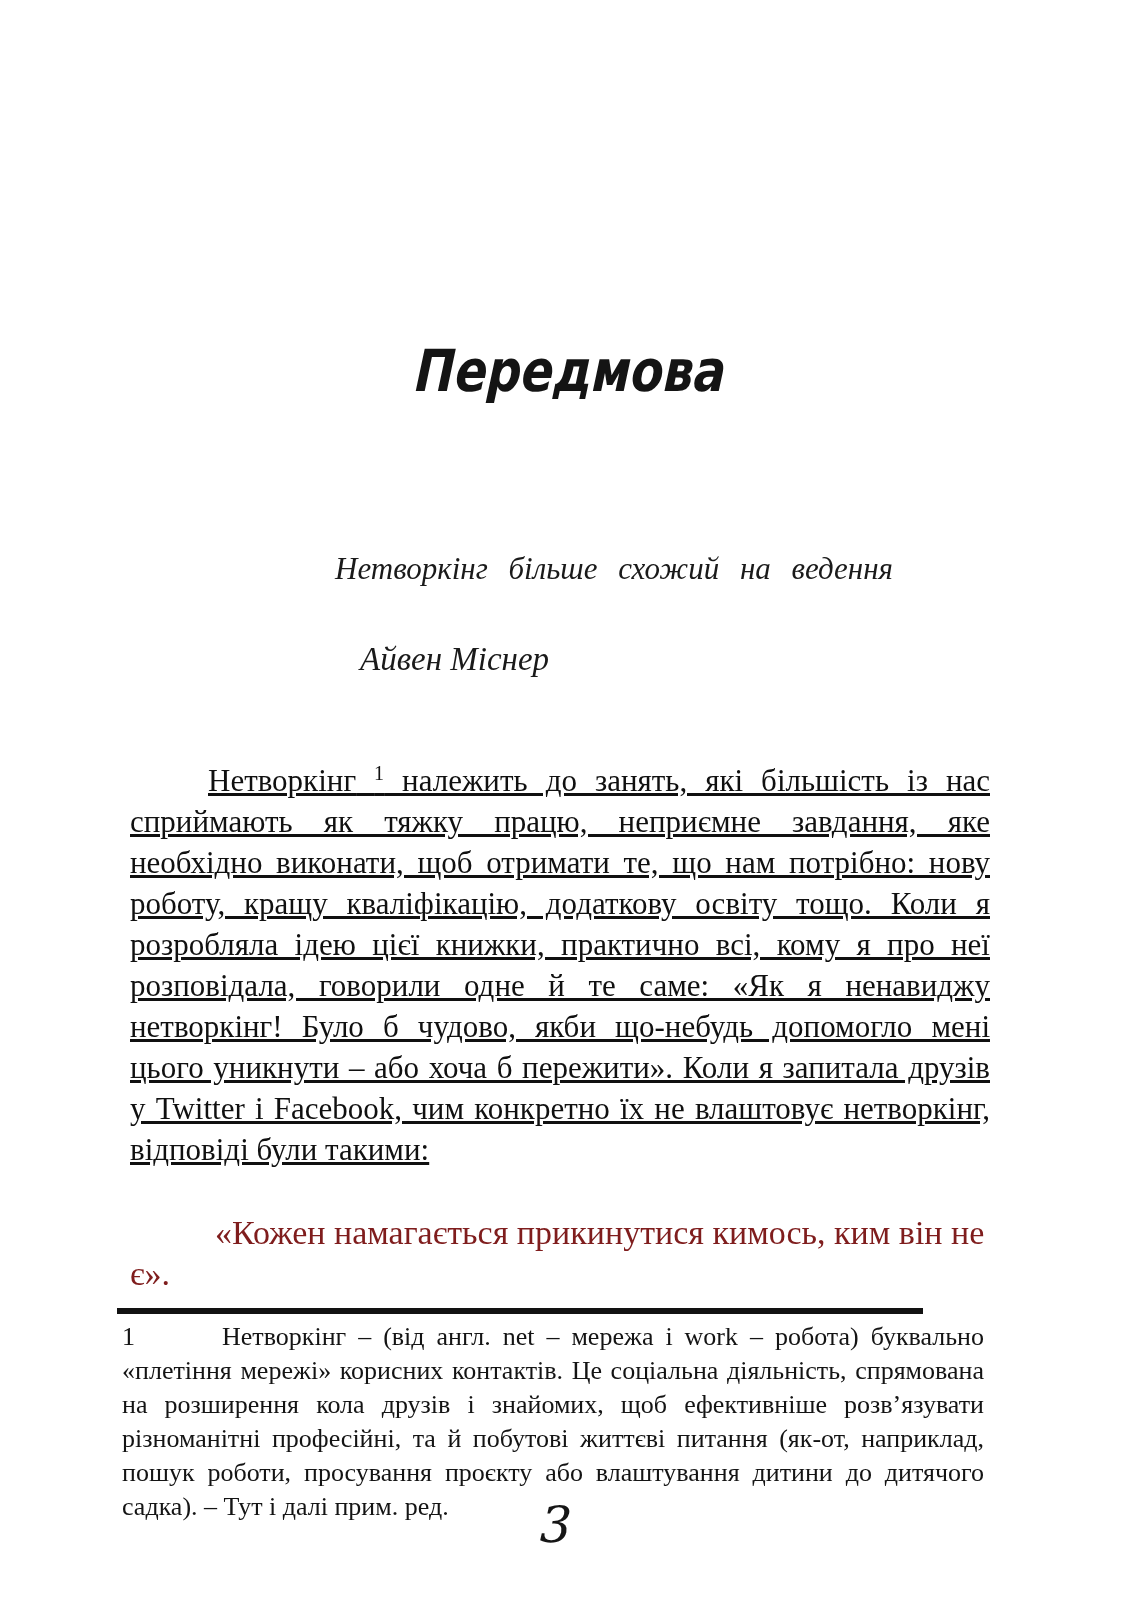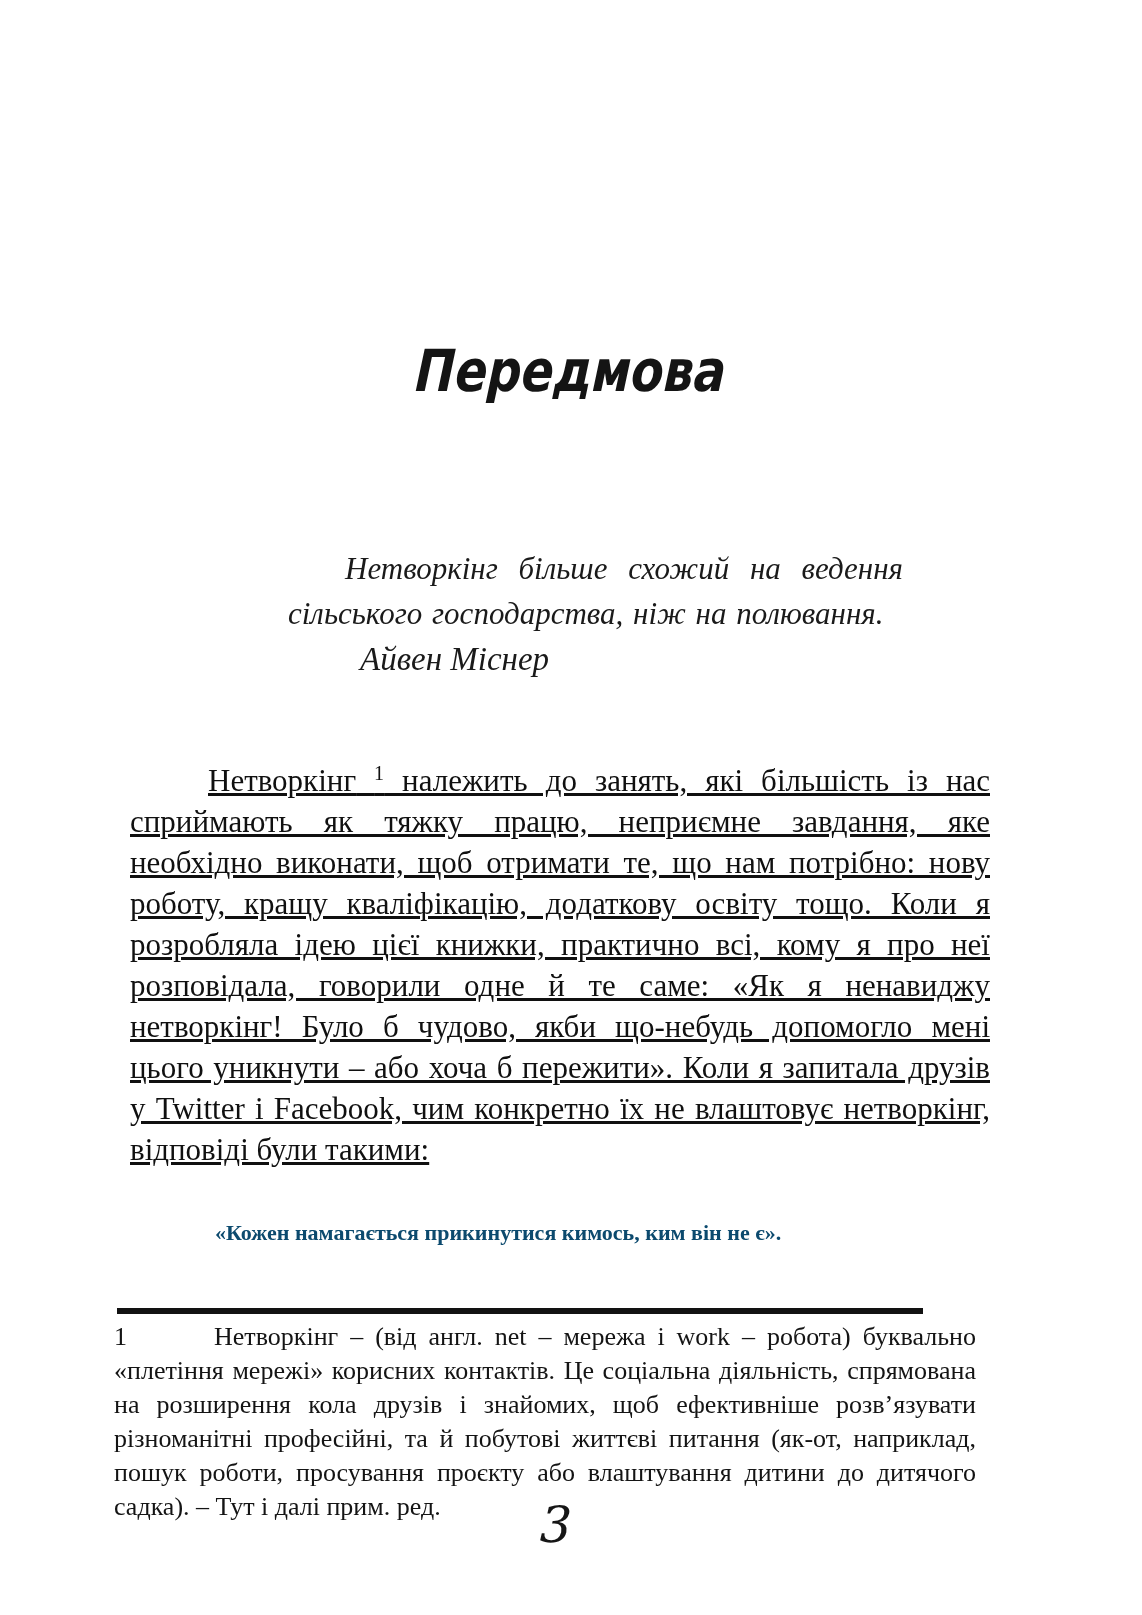--- a/index.html
+++ b/index.html
@@ -25,21 +25,21 @@
     font-style: italic;
     letter-spacing: 0px;
     line-height: 1;
     transform: skewX(-3deg) scaleX(0.82);
     transform-origin: center;
     color: #141414;
   }
   .epigraph {
     position: absolute;
     top: 546px;
-    left: 288px;
+    left: 278px;
     width: 620px;
     font-style: italic;
     font-size: 31px;
     line-height: 45px;
     color: #1a1a1a;
   }
   .epigraph .line1 {
     padding-left: 57px;
     word-spacing: 13px;
   }
@@ -70,38 +70,38 @@
   .body-text sup {
     font-size: 20px;
     line-height: 0;
     vertical-align: super;
   }
   .body-quote {
     position: absolute;
     top: 1212px;
     left: 130px;
     width: 900px;
-    font-size: 22px;
-    font-weight: bold;
+    font-size: 34px;
+    font-weight: normal;
     line-height: 41px;
     text-indent: 85px;
-    color: #0c4a6e;
+    color: #7f1d1d;
   }
   .footnote-rule {
     position: absolute;
     top: 1308px;
     left: 117px;
     width: 806px;
     height: 6px;
     background: #121212;
   }
   .footnote {
     position: absolute;
     top: 1320px;
-    left: 114px;
+    left: 122px;
     width: 862px;
     font-size: 26px;
     line-height: 34px;
     text-align: justify;
     color: #141414;
   }
   .footnote .footnote-marker {
     display: inline-block;
     width: 100px;
   }
@@ -122,21 +122,20 @@
 </style>
 </head>
 <body>
 
 <div class="page">
 
   <h1 class="chapter-title">Передмова</h1>
 
   <div class="epigraph">
     <div class="line1">Нетворкінг більше схожий на ведення</div>
-    <div class="line2">сільського господарства, ніж на полювання.</div>
   </div>
 
   <div class="epigraph-attribution">Айвен Міснер</div>
 
   <p class="body-text"><span>Нетворкінг</span> <sup>1</sup><span> належить до занять, які більшість із нас сприймають як тяжку працю, неприємне завдання, яке необхідно виконати, щоб отримати те, що нам потрібно: нову роботу, кращу кваліфікацію, додаткову освіту тощо. Коли я розробляла ідею цієї книжки, практично всі, кому я про неї розповідала, говорили одне й те саме: «Як я ненавиджу нетворкінг! Було б чудово, якби що-небудь допомогло мені цього уникнути – або хоча б пережити». Коли я запитала друзів у Twitter і Facebook, чим конкретно їх не влаштовує нетворкінг, відповіді були такими:</span></p>
 
   <p class="body-quote">«Кожен намагається прикинутися кимось, ким він не є».</p>
 
   <div class="footnote-rule"></div>
 

